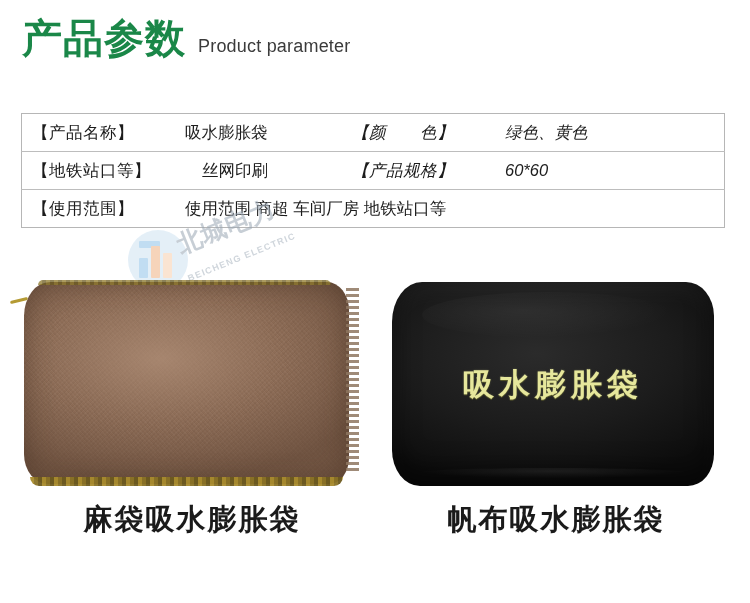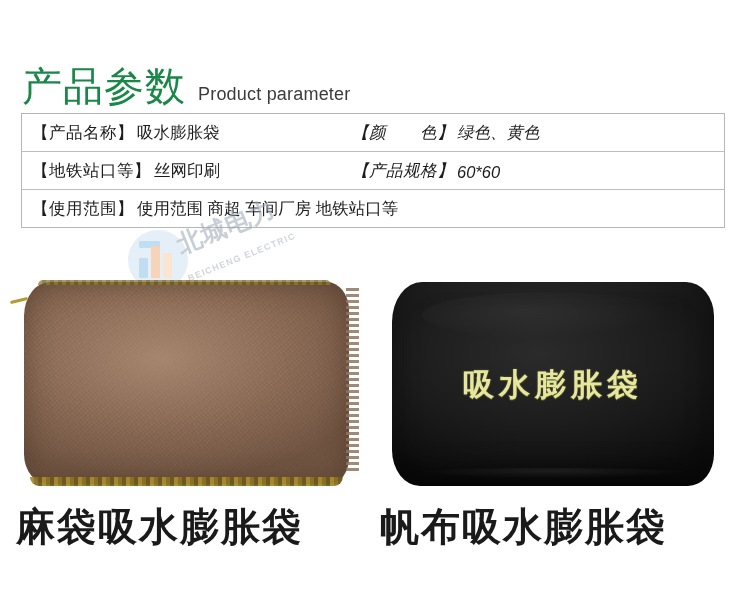--- a/index.html
+++ b/index.html
@@ -23,24 +23,23 @@
     left: 22px;
     top: 18px;
     display: flex;
     align-items: baseline;
     gap: 12px;
     white-space: nowrap;
   }
   .title-cn {
     font-size: 40px;
     line-height: 1;
-    font-weight: 400;
+    font-weight: 700;
     color: #1a8748;
     letter-spacing: 1px;
-    margin-top: 48px;
   }
   .title-en {
     font-size: 18px;
     line-height: 1;
     font-weight: 400;
     color: #3b3b3b;
     letter-spacing: 0.2px;
   }
 
   
@@ -61,21 +60,22 @@
     height: 37px;
     vertical-align: middle;
     font-size: 16.5px;
     color: #1c1c1c;
     white-space: nowrap;
     overflow: hidden;
   }
   .spec-table tr:last-child td { border-bottom: 0; }
   .cell-inner {
     display: flex;
-    align-items: flex-end;
+    align-items: center;
+    gap: 48px;
   }
   .cell-key {
     font-size: 16.5px;
     letter-spacing: 0.5px;
   }
   .cell-val {
     font-size: 16.5px;
     margin-left: 3px;
   }
   td.col-left { width: 310px; }
@@ -294,22 +294,22 @@
     color: #e6e79c;
     text-shadow: 0 1px 0 rgba(90,90,40,0.85), 0 0 2px rgba(230,231,156,0.35);
     font-family: "DejaVu Sans", "Liberation Sans", sans-serif;
   }
 
   .caption {
     position: absolute;
     left: 0;
     right: 0;
     top: 238px;
-    text-align: left;
-    font-size: 39px;
+    text-align: center;
+    font-size: 29px;
     font-weight: 700;
     letter-spacing: 2px;
     color: #1a1a1a;
     font-family: "DejaVu Sans", "Liberation Sans", sans-serif;
   }
 </style>
 </head>
 <body>
 
 <div class="page-header">

